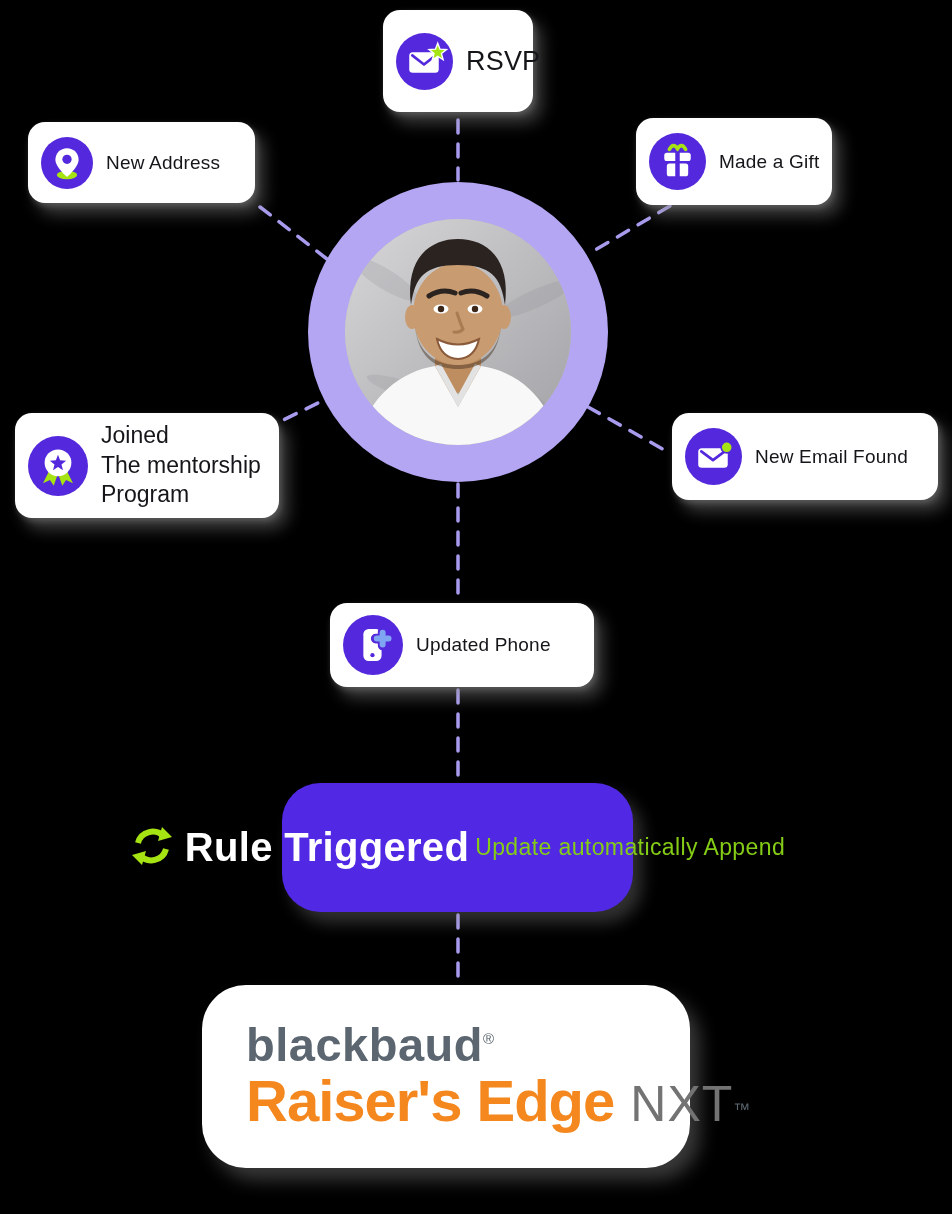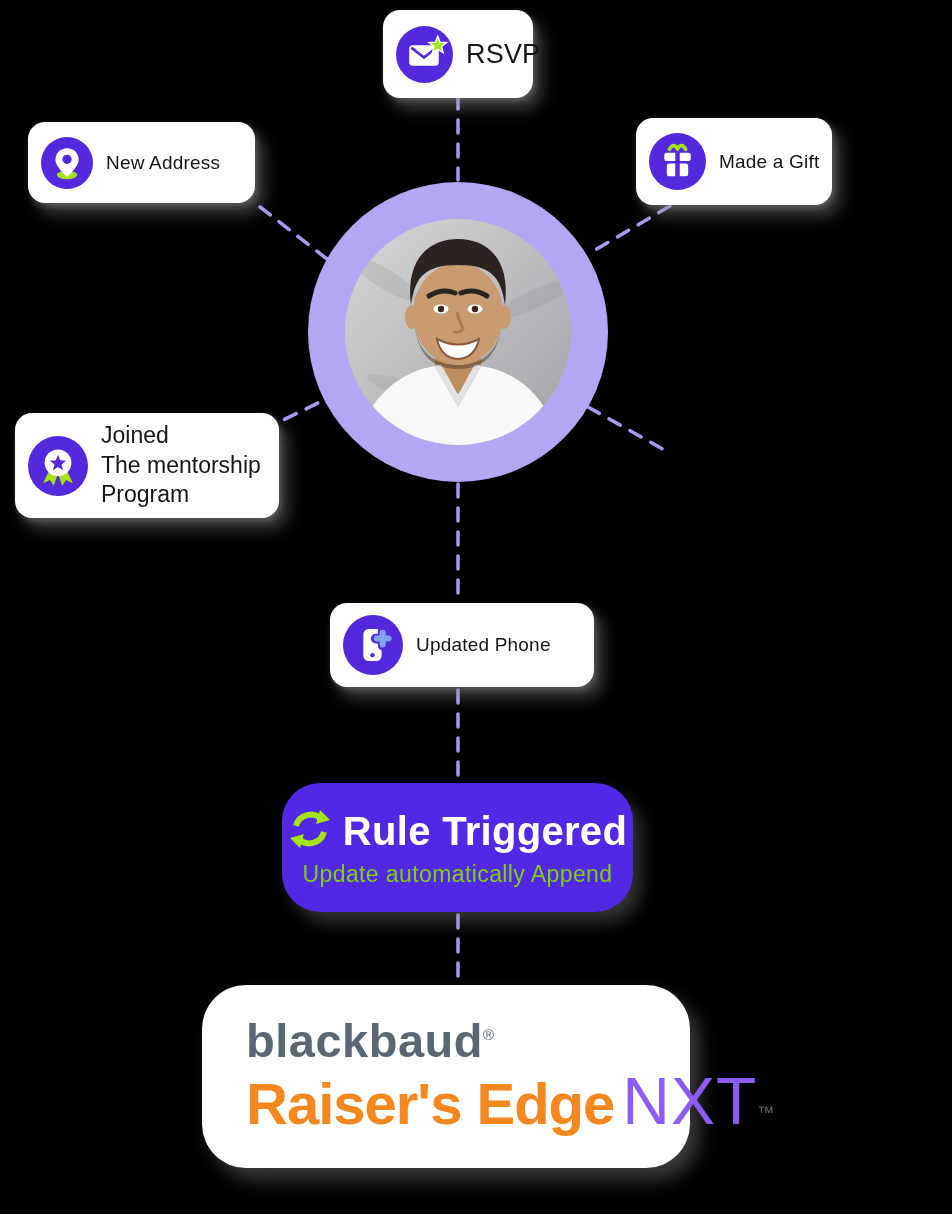--- a/index.html
+++ b/index.html
@@ -15,59 +15,59 @@
   }
   .icon-circle{
     flex:0 0 auto;border-radius:50%;background:#5428DC;
     display:flex;align-items:center;justify-content:center;
   }
   .icon-circle svg{display:block;}
   .badge-label{color:#15151A;font-size:19px;font-weight:500;letter-spacing:.2px;white-space:nowrap;}
   .badge-label-multi{color:#15151A;font-size:23px;font-weight:500;line-height:1.28;}
   .badge-label-multi span{display:block;}
 
-  .pos-rsvp{left:383px;top:10px;width:150px;height:88px;}
+  .pos-rsvp{left:383px;top:10px;width:150px;height:102px;}
   .pos-rsvp .badge-label{font-size:27px;}
   .pos-new-address{left:28px;top:122px;width:227px;height:81px;}
   .pos-made-a-gift{left:636px;top:118px;width:196px;height:87px;}
   .pos-joined{left:15px;top:413px;width:264px;height:105px;}
   .pos-new-email{left:672px;top:413px;width:266px;height:87px;}
   .pos-updated-phone{left:330px;top:603px;width:264px;height:84px;align-items:center;}
 
   .avatar-ring{
     position:absolute;left:308px;top:182px;width:300px;height:300px;border-radius:50%;
     background:#B5A6F4;z-index:2;
   }
   .avatar-photo{
     position:absolute;left:37px;top:37px;width:226px;height:226px;border-radius:50%;
     overflow:hidden;background:#b9b9bd;
   }
   .avatar-photo svg{display:block;}
 
   .rule-card{
     position:absolute;left:282px;top:783px;width:351px;height:129px;z-index:3;
-    background:#5128E4;border-radius:38px;display:flex;flex-direction:column;
+    background:#5128E4;border-radius:38px;display:flex;flex-direction:row;
     align-items:center;justify-content:center;gap:6px;
     box-shadow:9px 11px 16px rgba(140,140,140,.35);
   }
   .rule-title-row{display:flex;align-items:center;gap:11px;}
   .rule-title{color:#fff;font-size:40px;font-weight:700;letter-spacing:.3px;white-space:nowrap;}
   .rule-subtitle{color:#84cc16;font-size:23px;font-weight:300;letter-spacing:.4px;white-space:nowrap;}
 
   .logo-card{
     position:absolute;left:202px;top:985px;width:488px;height:183px;z-index:3;
     background:#fff;border-radius:44px;display:flex;flex-direction:column;
     justify-content:center;padding-left:44px;box-sizing:border-box;
     box-shadow:10px 12px 18px rgba(150,150,150,.38);
   }
   .brand-line{color:#5B6670;font-size:47px;font-weight:600;letter-spacing:.5px;line-height:1.05;}
   .brand-reg{font-size:15px;vertical-align:super;font-weight:400;}
   .product-line{line-height:1.1;white-space:nowrap;}
   .product-name{color:#F4871E;font-size:58px;font-weight:700;letter-spacing:-1px;margin-top:21px;}
-  .product-suffix{color:#8b5cf6;font-size:66px;font-weight:400;letter-spacing:1px;margin-left:8px;}
+  .product-suffix{color:#737373;font-size:50px;font-weight:400;letter-spacing:1px;margin-left:16px;}
   .product-tm{color:#5B6670;font-size:17px;vertical-align:super;font-weight:400;}
 </style>
 </head>
 <body>
 
 <div class="stage">
 
   <svg class="connectors" viewBox="0 0 952 1214">
     <g stroke="#A89BEE" stroke-width="3.5" stroke-dasharray="13 11" stroke-linecap="round" fill="none">
       <line x1="458" y1="96" x2="458" y2="180"></line>
@@ -128,20 +128,30 @@
         </g>
       </svg>
     </span>
     <span class="badge-label-multi">
       <span>Joined</span>
       <span>The mentorship</span>
       <span>Program</span>
     </span>
   </div>
 
+  <div class="badge pos-new-email">
+    <span class="icon-circle" style="width:57px;height:57px;">
+      <svg width="57" height="57" viewBox="0 0 56 56">
+        <rect x="13" y="20" width="29" height="19" rx="3.5" fill="#fff"></rect>
+        <path d="M16 23 L27.5 31.5 L39 23" stroke="#5428DC" stroke-width="2.6" fill="none" stroke-linecap="round" stroke-linejoin="round"></path>
+        <circle cx="41" cy="19" r="5.5" fill="#A6E312" stroke="#5428DC" stroke-width="1.6"></circle>
+      </svg>
+    </span>
+    <span class="badge-label">New Email Found</span>
+  </div>
 
   <div class="badge pos-updated-phone">
     <span class="icon-circle" style="width:60px;height:60px;">
       <svg width="60" height="60" viewBox="0 0 56 56">
         <rect x="19" y="13" width="17" height="30" rx="5" fill="#fff"></rect>
         <circle cx="27.5" cy="37.5" r="2" fill="#5428DC"></circle>
         <g stroke-linecap="round">
           <path d="M37 15.5 v13 M30.5 22 h13" stroke="#5428DC" stroke-width="9"></path>
           <path d="M37 16.5 v11 M31.5 22 h11" stroke="#7FA4F2" stroke-width="5.6"></path>
         </g>

